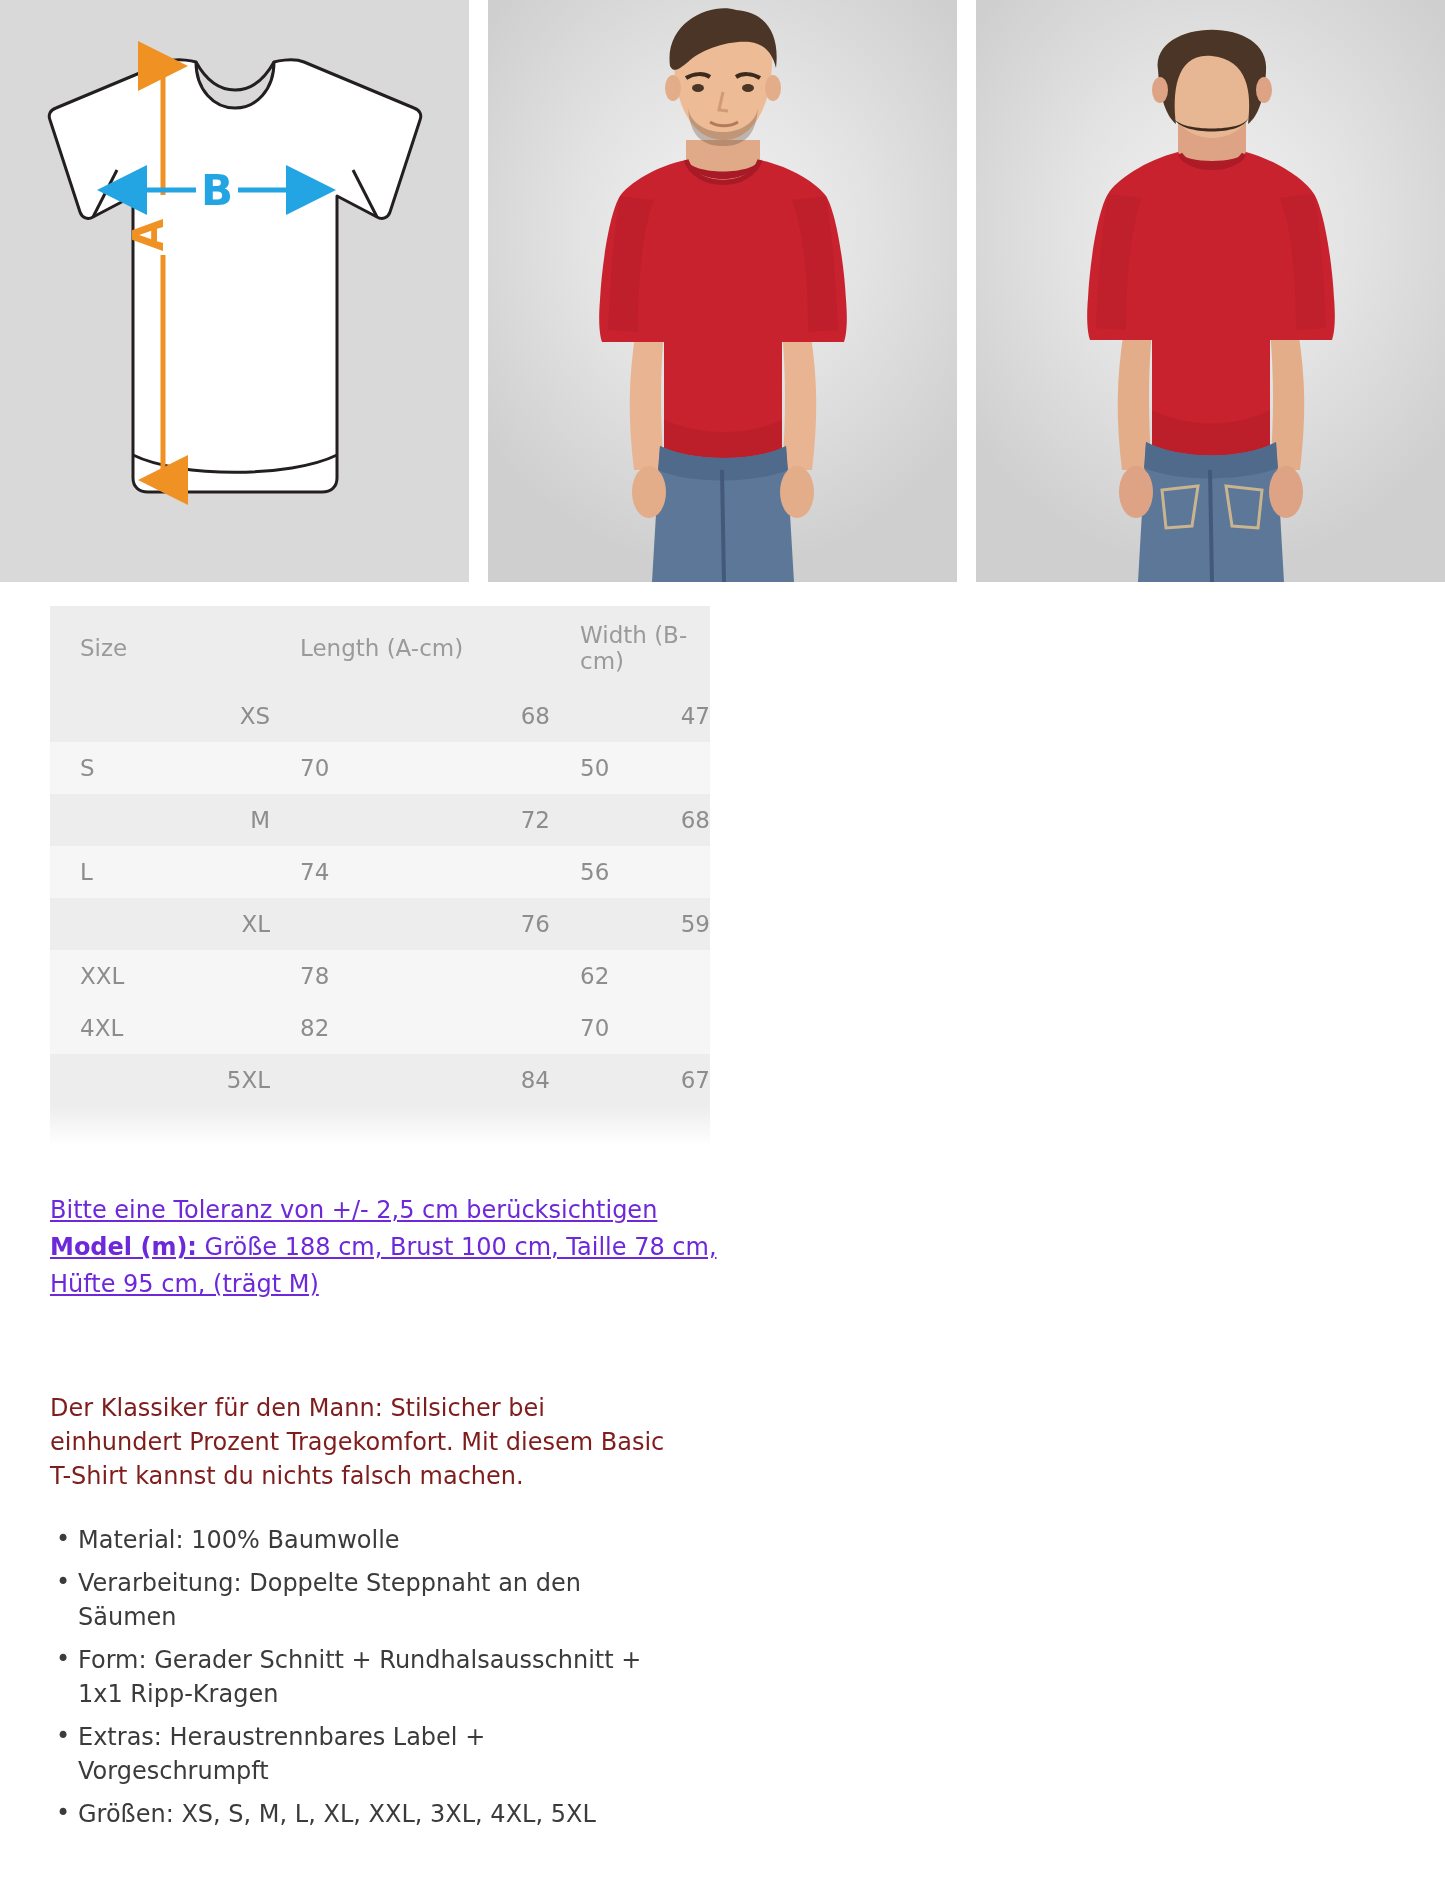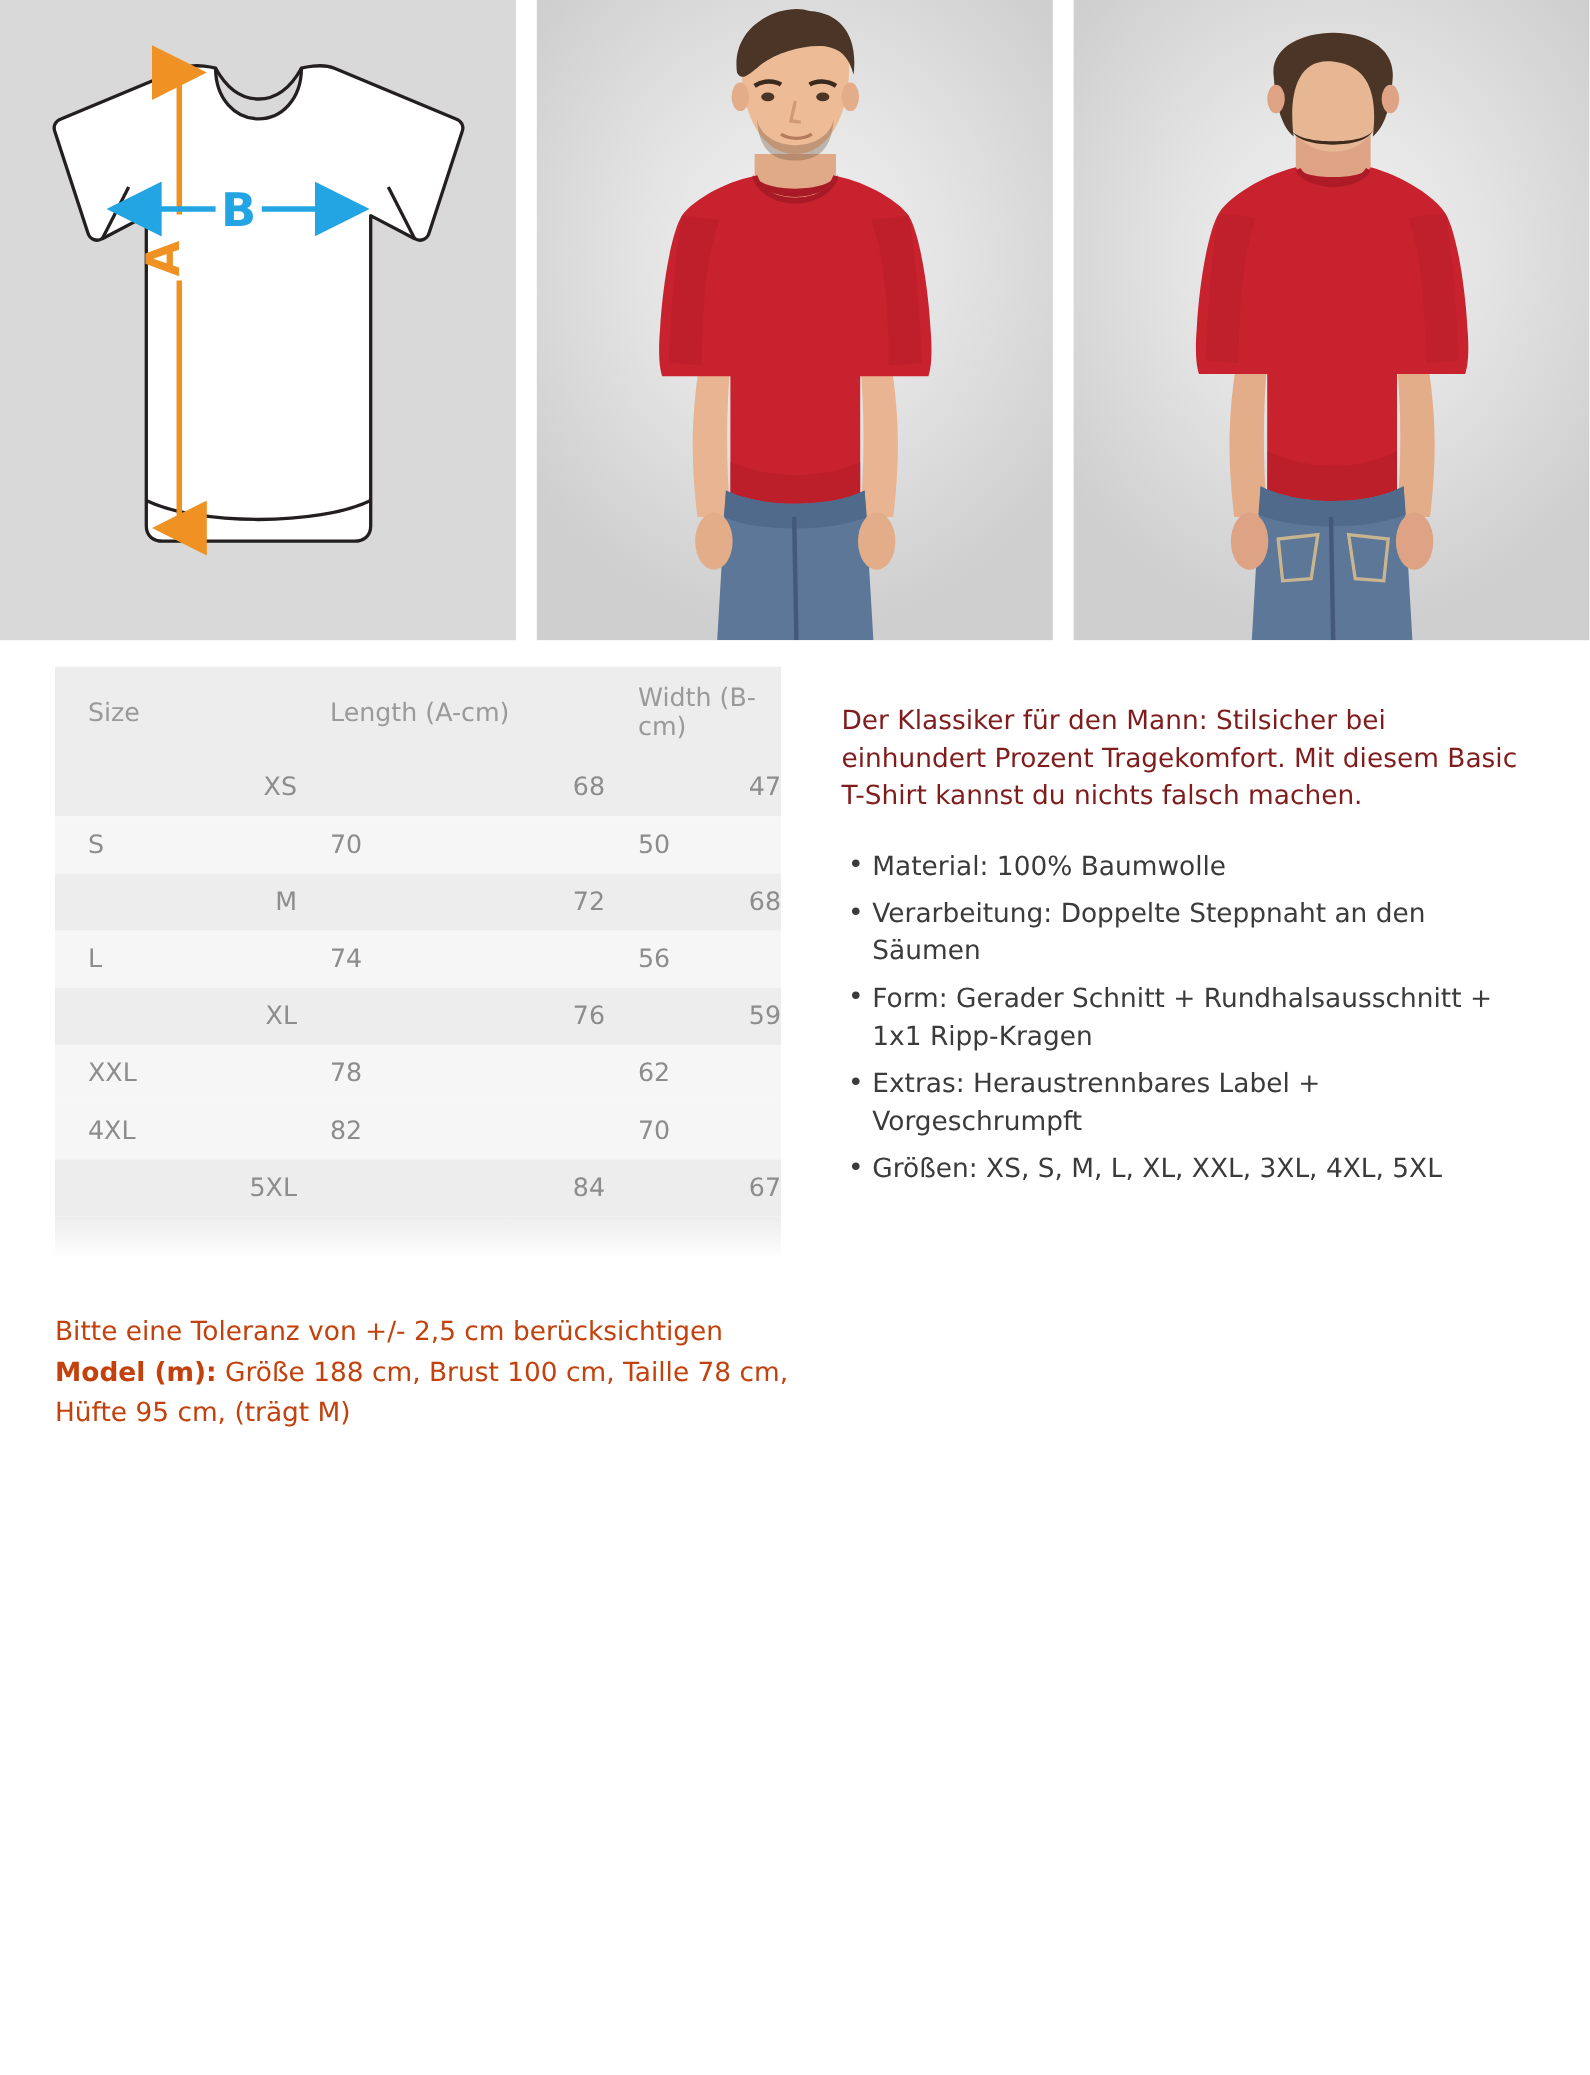--- a/index.html
+++ b/index.html
@@ -49,20 +49,21 @@
   .model-svg {
     position: absolute;
     inset: 0;
   }
 
   
   .content {
     display: flex;
     padding: 24px 50px 0 50px;
     gap: 55px;
+    flex-direction: column;
   }
   .left-col { width: 660px; }
   .right-col { width: 630px; padding-top: 8px;}
 
   table.size-table {
     border-collapse: collapse;
     width: 660px;
     font-size: 23px;
     color: #8d8d8d;
   }
@@ -86,22 +87,23 @@
   .fade-row td {
     height: 14px;
     padding: 0 0 0 30px;
     background: linear-gradient(to bottom, #ededed 0%, #ffffff 100%) !important;
   }
 
   .note {
     margin-top: 46px;
     font-size: 24px;
     line-height: 1.55;
-    color: #c2410c;
+    color: #6d28d9;
     width: 680px;
+    text-decoration: underline;
   }
   .note b { font-weight: bold; }
 
   .desc {
     font-size: 24px;
     line-height: 1.42;
     color: #7f1d1d;
   }
   ul.features {
     list-style: none;

